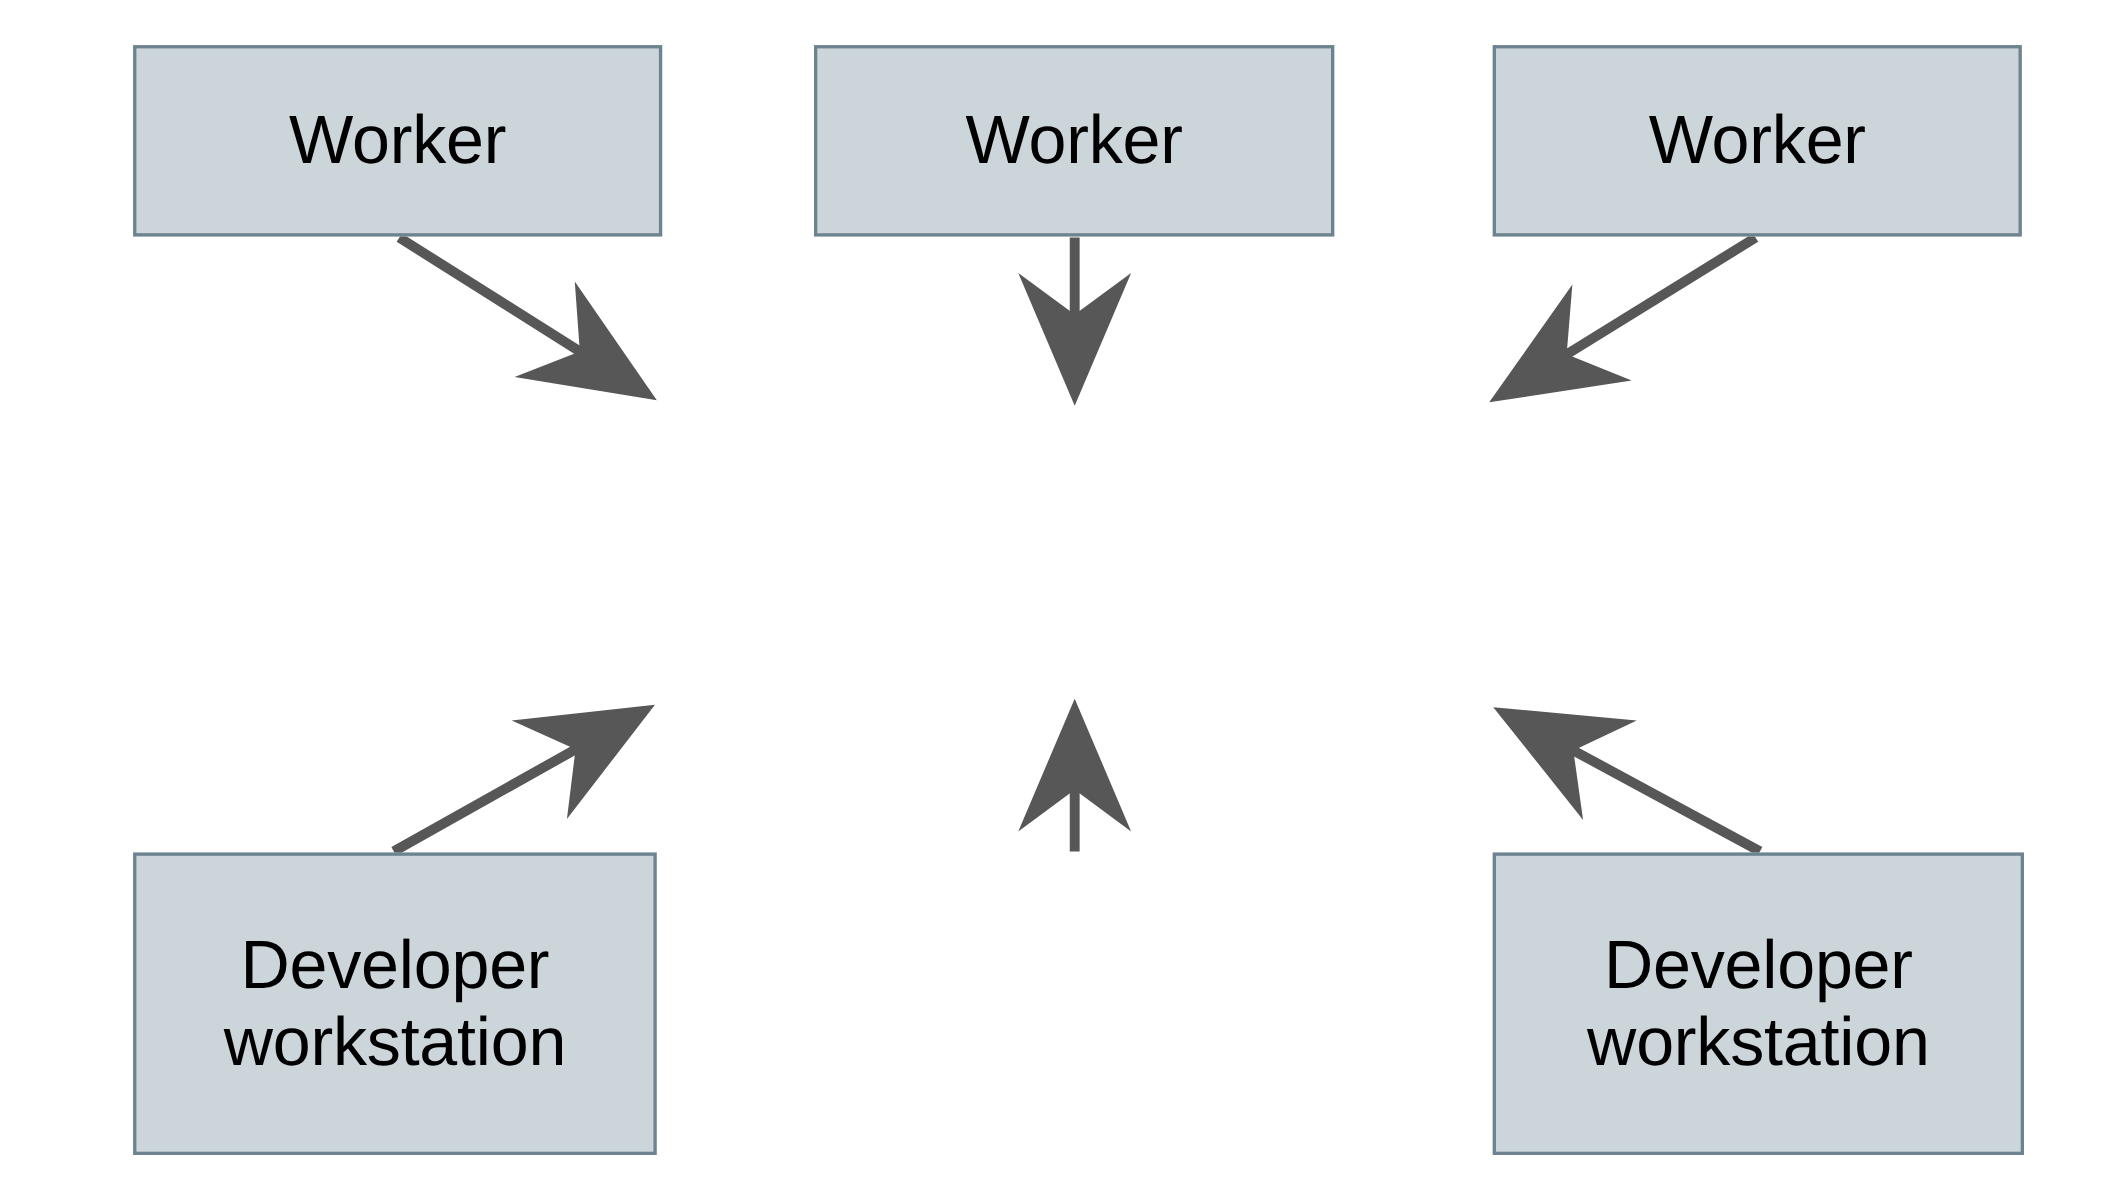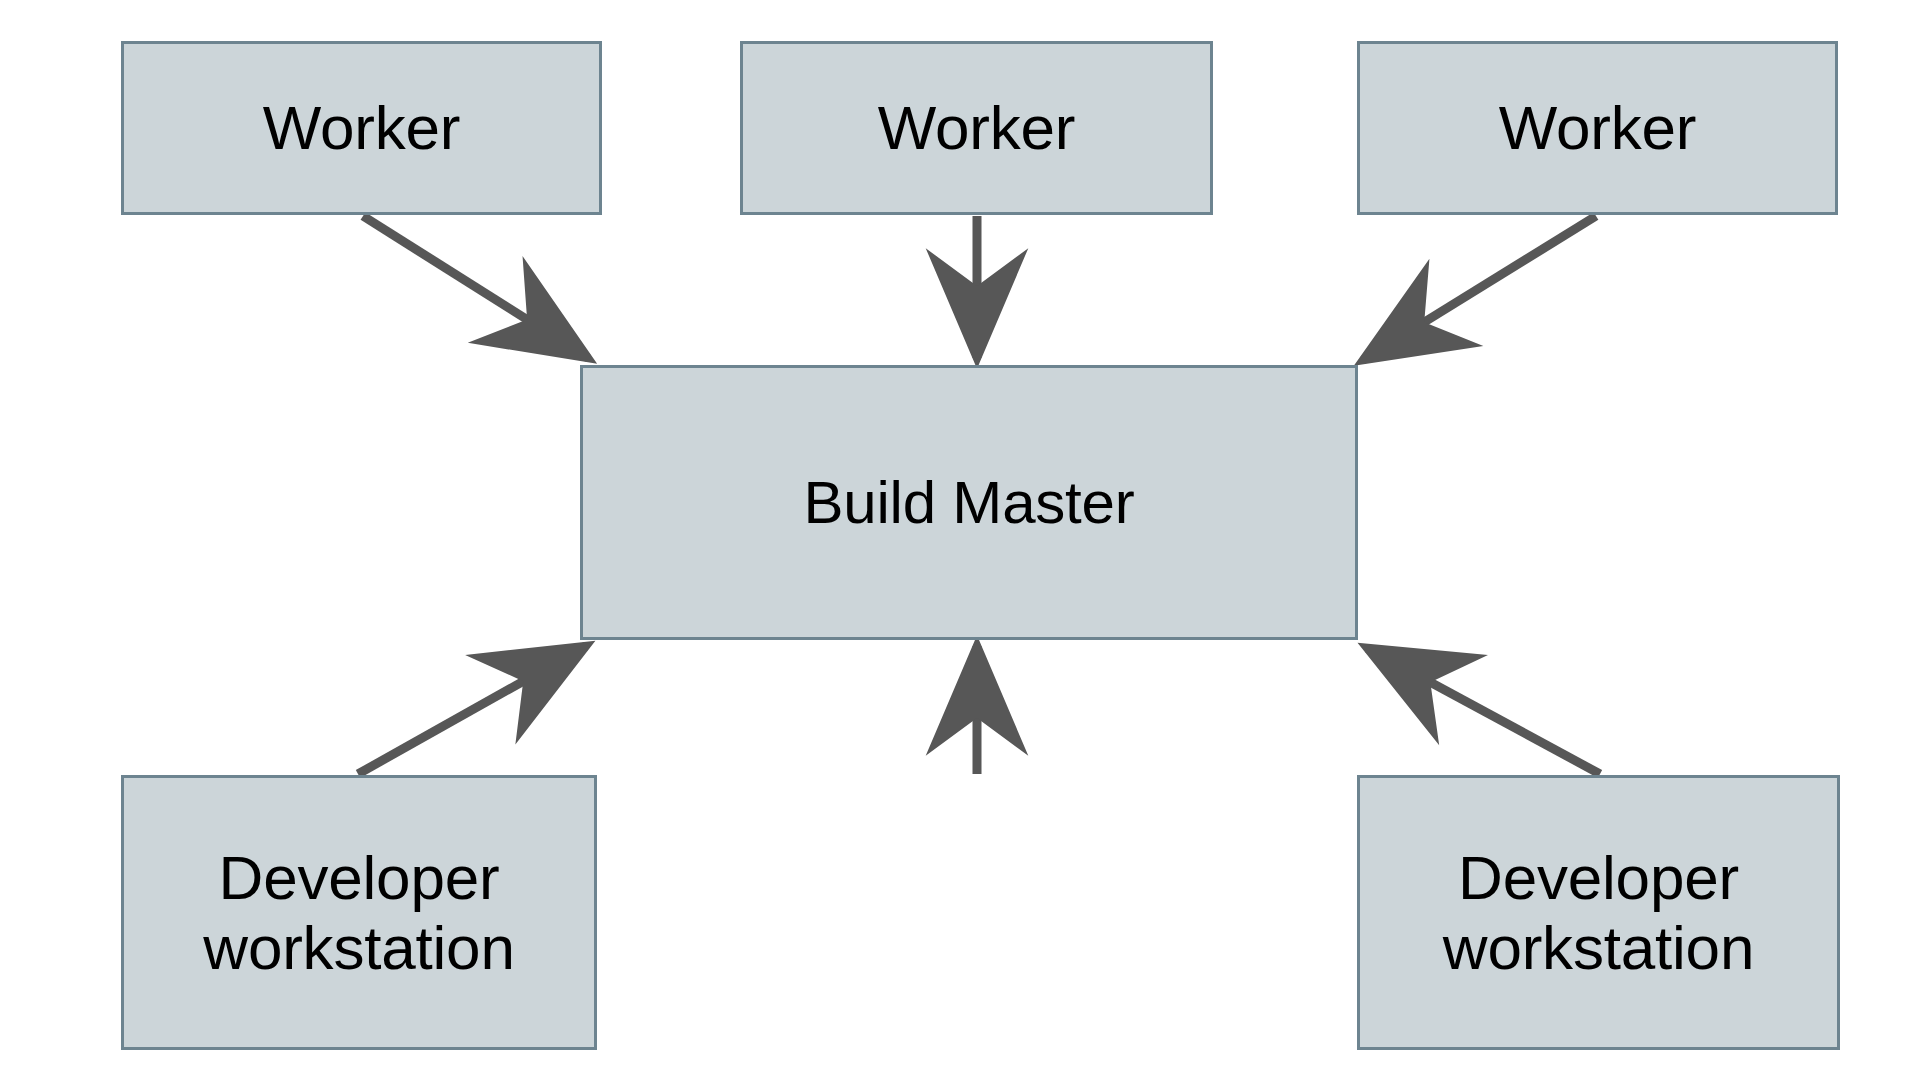--- a/index.html
+++ b/index.html
@@ -98,23 +98,20 @@
   </div>
 
   <div class="node n-worker-2">
     <span class="node-label">Worker</span>
   </div>
 
   <div class="node n-worker-3">
     <span class="node-label">Worker</span>
   </div>
 
-  <div class="node n-master">
-    <span class="node-label">Build Master</span>
-  </div>
 
   <div class="node n-devws-1">
     <span class="node-label">Developer
 workstation</span>
   </div>
 
 
   <div class="node n-devws-2">
     <span class="node-label">Developer
 workstation</span>

